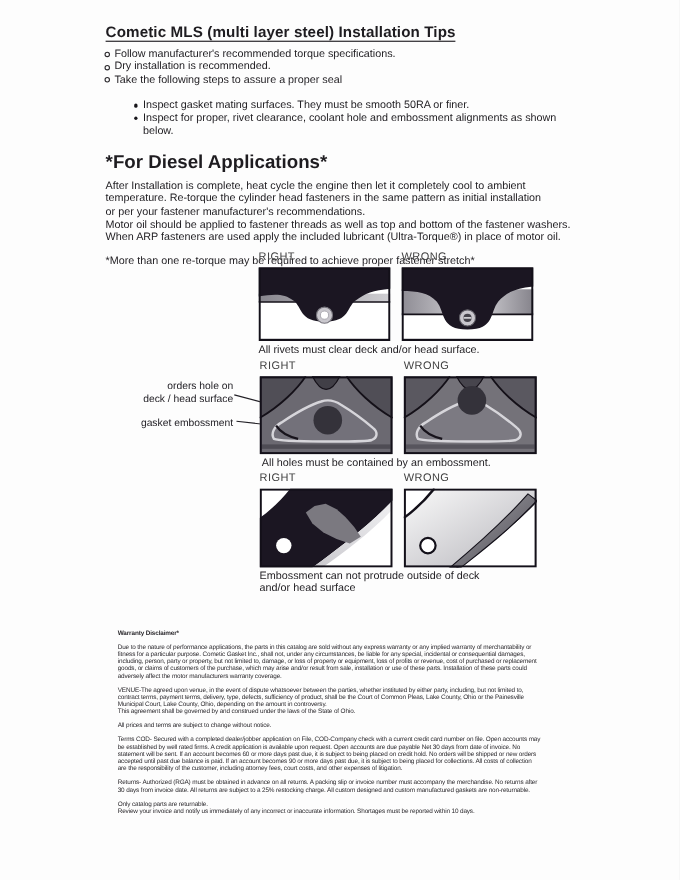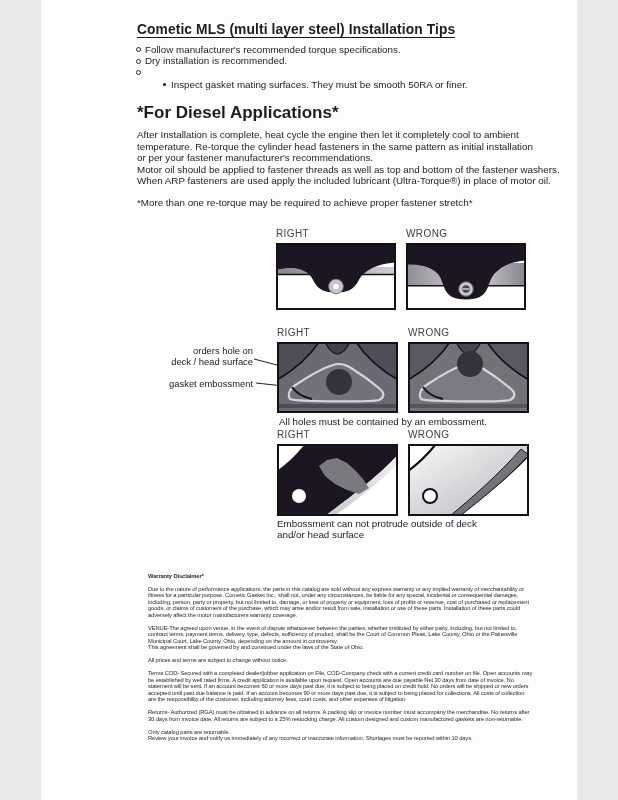--- a/index.html
+++ b/index.html
@@ -1,17 +1,17 @@
 <!DOCTYPE html>
 <html><head>
 <meta charset="utf-8">
 <style>
   html,body{margin:0;padding:0;background:#e9e9e9;}
   .page{
-    position:relative;width:536px;height:800px;background:#fdfdfd;
+    position:relative;width:618px;height:800px;background:#fdfdfd;
     font-family:"Liberation Sans","DejaVu Sans",sans-serif;color:#1e1c20;
     overflow:hidden;margin:0 auto;
   }
   .abs{position:absolute;}
   
   .textcol{left:96px;top:24px;width:428px;font-size:9.8px;line-height:11.6px;}
   .doc-title{font-size:13.8px;font-weight:bold;display:inline-block;
     border-bottom:1.6px solid #17151a;padding-bottom:1px;margin:0 0 6px 0;letter-spacing:.1px;}
   .tips{margin:0;padding:0;list-style:none;}
   .tips li{position:relative;padding-left:8px;margin:0;}
@@ -41,24 +41,25 @@
 <body>
 
 <div class="page">
 
   <div class="abs textcol">
     <h1 class="doc-title">Cometic MLS (multi layer steel) Installation Tips</h1>
 
     <ul class="tips">
       <li><span class="ring"></span><span>Follow manufacturer's recommended torque specifications.</span></li>
       <li><span class="ring"></span><span>Dry installation is recommended.</span></li>
-      <li><span class="ring"></span></li>
+      <li><span class="ring"></span><span>Take the following steps to assure a proper seal</span></li>
     </ul>
     <ul class="subtips">
       <li><span class="dot"></span><span>Inspect gasket mating surfaces.  They must be smooth 50RA or finer.</span></li>
+      <li><span class="dot"></span><span>Inspect for proper, rivet clearance, coolant hole and embossment alignments as shown below.</span></li>
     </ul>
 
     <h2 class="diesel-h">*For Diesel Applications*</h2>
     <p class="para pre mt10">After Installation is complete, heat cycle the engine then let it completely cool to ambient
 temperature. Re-torque the cylinder head fasteners in the same pattern as initial installation
 or per your fastener manufacturer's recommendations.</p>
     <p class="para pre">Motor oil should be applied to fastener threads as well as top and bottom of the fastener washers.
 When ARP fasteners are used apply the included lubricant (Ultra-Torque®) in place of motor oil.</p>
     <p class="para mt10">*More than one re-torque may be required to achieve proper fastener stretch*</p>
   </div>
@@ -93,20 +94,21 @@
     <rect width="120" height="67" fill="#ffffff"></rect>
     <rect x="0" y="20" width="120" height="22.5" fill="url(#g2)"></rect>
     <line x1="0" y1="42.8" x2="120" y2="42.8" stroke="#141018" stroke-width="1.4"></line>
     <path d="M0,0 H120 V17.5 C103,19 96,23 88,31 C80,41 85,56.5 60,56.5 C35,56.5 40,41 32,31 C24,23 15,21.5 0,21.5 Z" fill="#1b1622"></path>
     <circle cx="60" cy="46" r="7.3" fill="#c9c7cd" stroke="#5f5d65" stroke-width="1"></circle>
     <circle cx="60" cy="46" r="3.7" fill="#45434b"></circle>
     <rect x="56.4" y="45.2" width="7.2" height="1.6" rx="0.8" fill="#cfced2"></rect>
     <rect x="1" y="1" width="118" height="65" fill="none" stroke="#131019" stroke-width="2"></rect>
   </svg>
 
+  <div class="abs caption" style="left:235px;top:313px;width:300px;">All rivets must clear deck and/or head surface.</div>
 
   <div class="abs rw-label" style="left:236px;top:327px;width:121px;">RIGHT</div>
   <div class="abs rw-label" style="left:367px;top:327px;width:121px;">WRONG</div>
 
   <div class="abs side-label pre" style="left:110px;top:345px;width:102px;">orders hole on
 deck / head surface</div>
   <div class="abs side-label" style="left:110px;top:378px;width:102px;">gasket embossment</div>
 
   <svg class="abs" style="left:205px;top:350px;" width="100" height="45" viewBox="0 0 100 45">
     <line x1="8" y1="9" x2="92" y2="31" stroke="#222026" stroke-width="1"></line>

